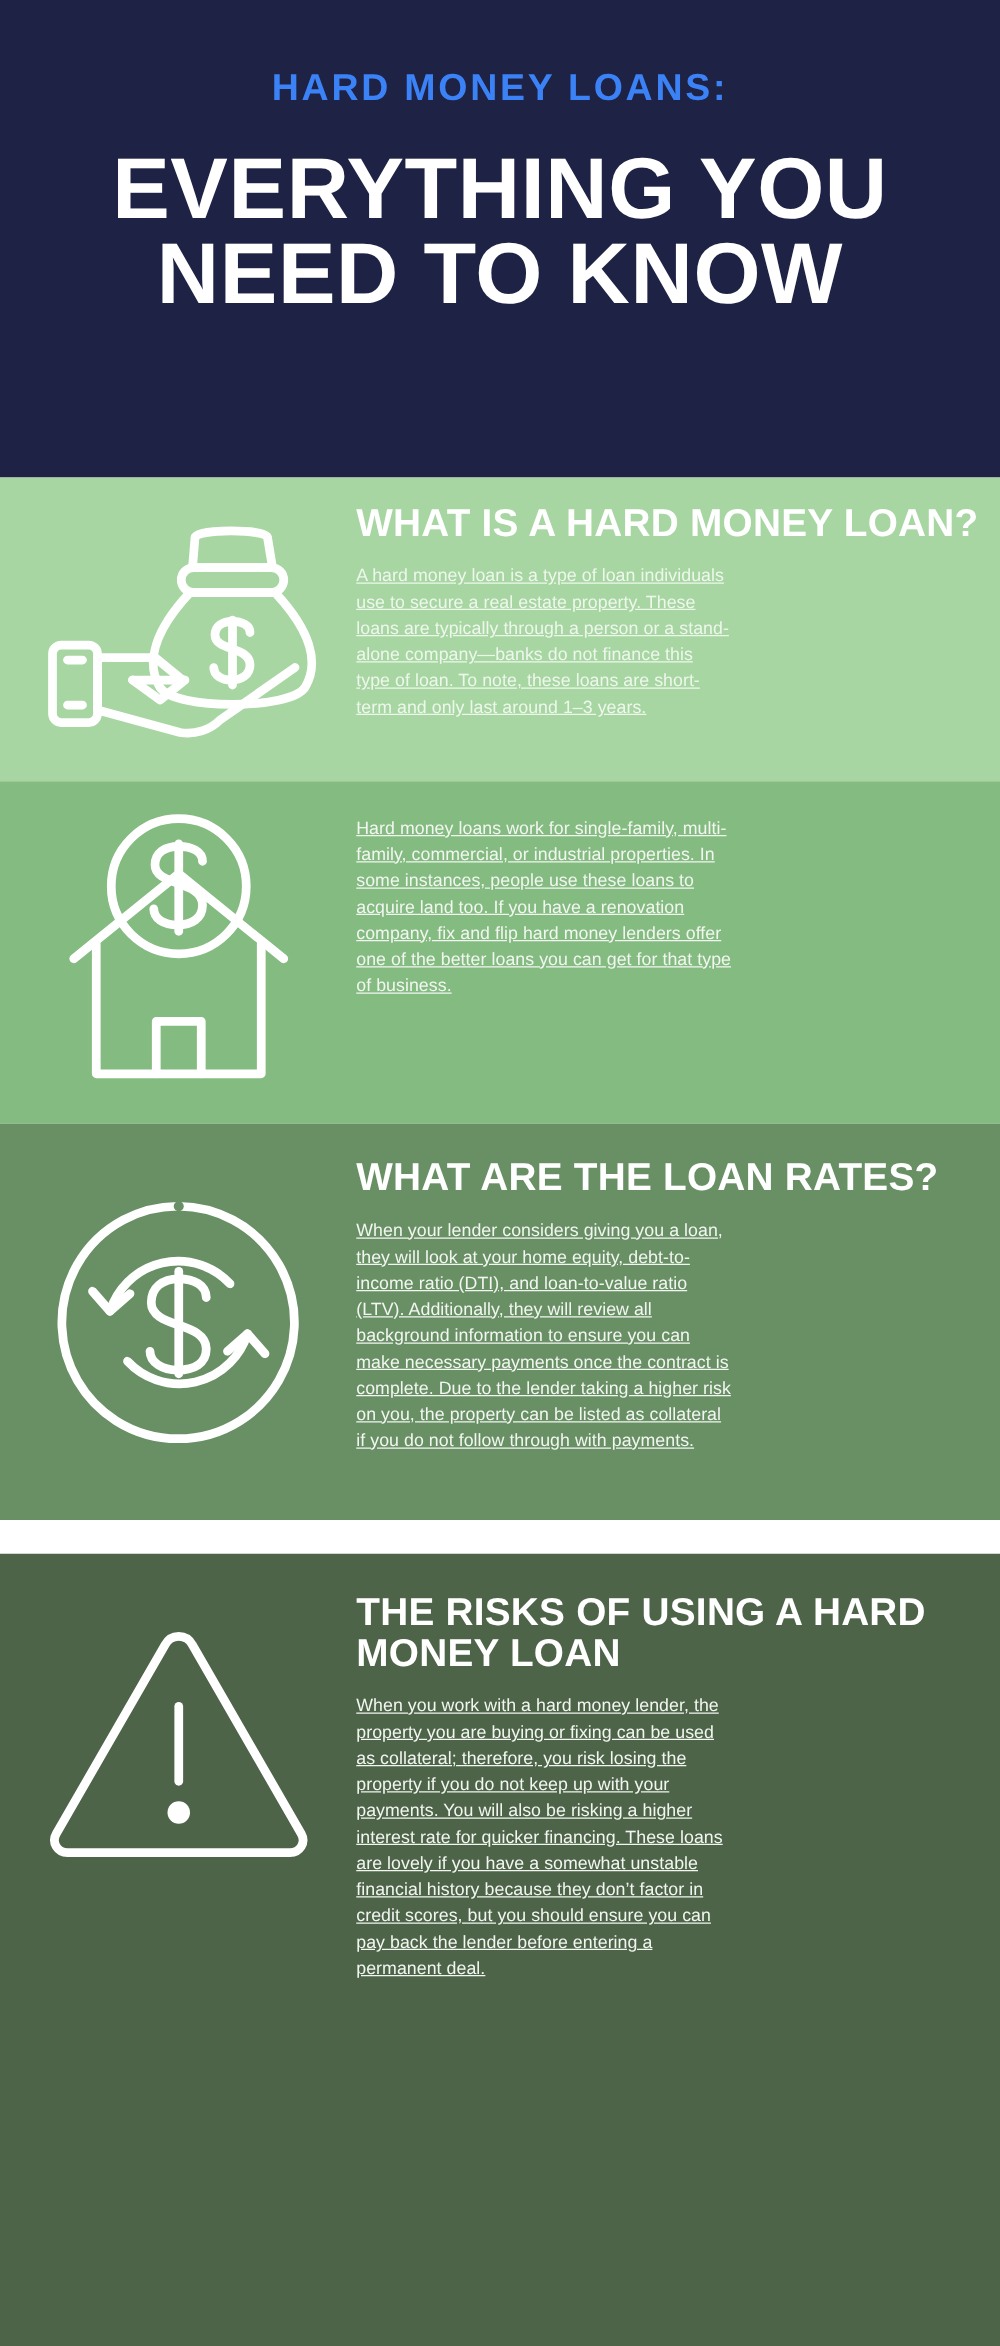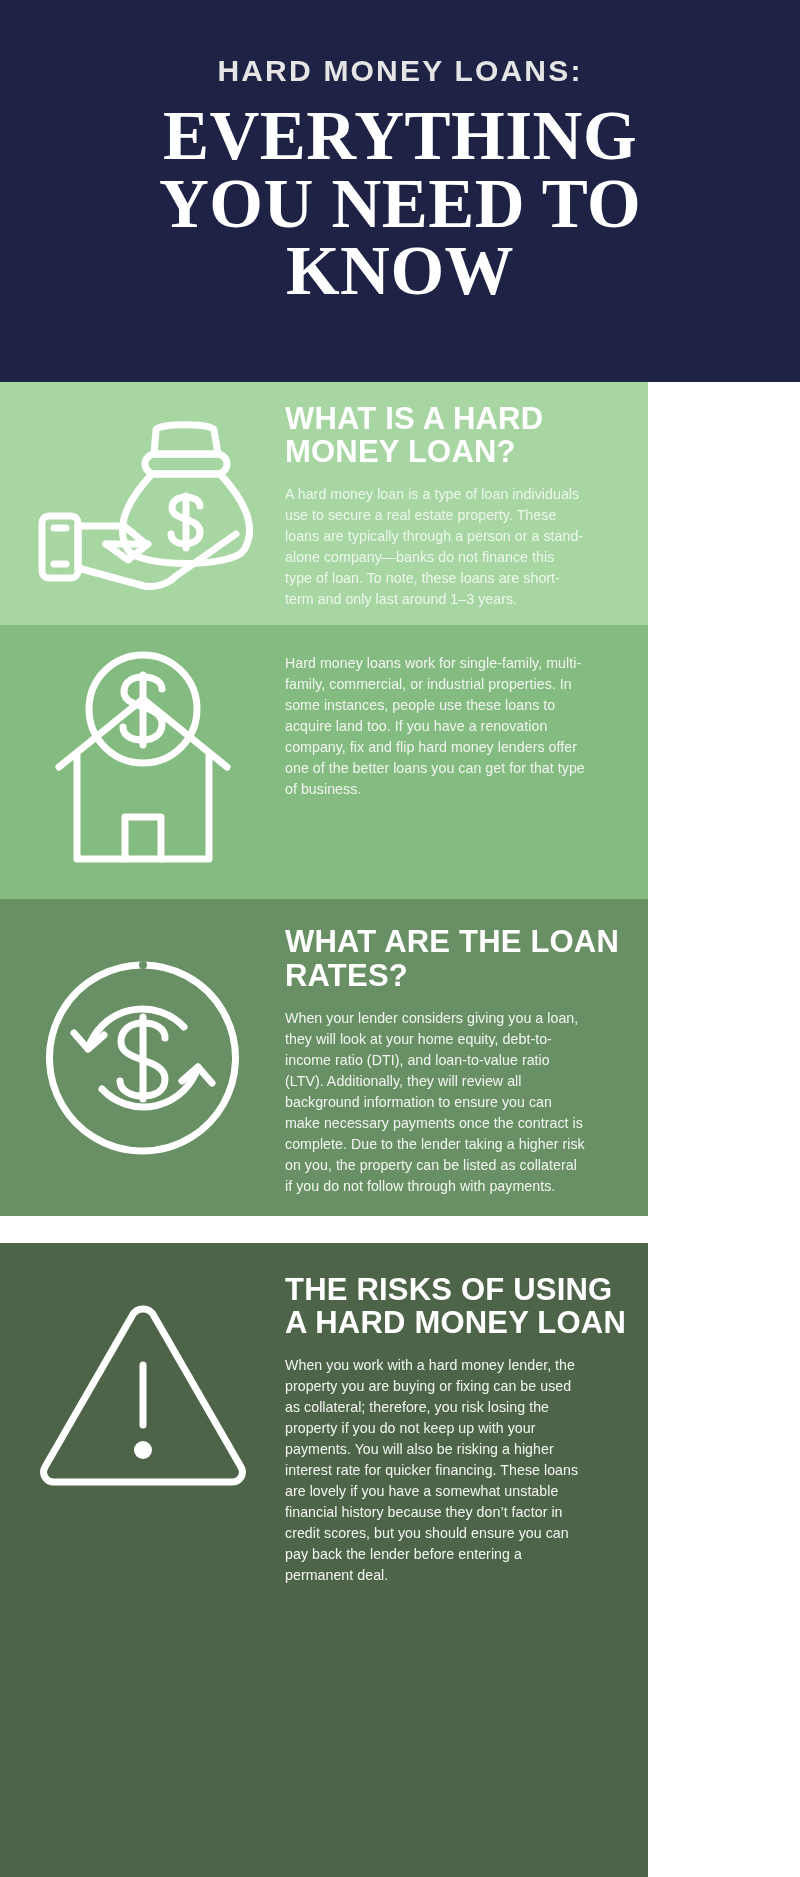--- a/index.html
+++ b/index.html
@@ -23,46 +23,45 @@
     background: #1e2244;
     height: 382px;
     flex: 0 0 382px;
     display: flex;
     flex-direction: column;
     align-items: center;
     justify-content: flex-start;
     padding-top: 54px;
   }
   .header-kicker {
-    color: #e5e5e5;
+    color: #3b82f6;
     font-size: 30px;
     font-weight: bold;
     letter-spacing: 2.2px;
     text-align: center;
     line-height: 1.1;
   }
   .header-title {
     color: #ffffff;
     font-size: 69px;
     font-weight: bold;
     letter-spacing: 0.5px;
     line-height: 0.98;
     text-align: center;
-    margin-top: 16px;
+    margin-top: 30px;
     max-width: 640px;
-    font-family: Liberation Serif, serif;
   }
 
   
   .band {
     display: flex;
     flex-direction: row;
     align-items: flex-start;
     position: relative;
-    width: 648px;
+    width: 800px;
   }
   .band-icon {
     flex: 0 0 285px;
     display: flex;
     align-items: center;
     justify-content: center;
     align-self: center;
   }
   .band-body {
     flex: 1 1 auto;
@@ -76,20 +75,21 @@
     line-height: 1.07;
     letter-spacing: 0.2px;
     margin-bottom: 16px;
   }
   .band-text {
     color: #f2f6f1;
     font-size: 14.2px;
     line-height: 1.48;
     letter-spacing: 0.05px;
     max-width: 300px;
+    text-decoration: underline;
   }
 
   
   .band-1 { background: #a7d6a2; height: 247px; }
   .band-1 .band-body { padding-top: 20px; }
   .band-1 .band-text { color: #eef7ec; }
 
   
   .band-2 { background: #84bb80; height: 280px; }
   .band-2 .band-body { padding-top: 28px; }

